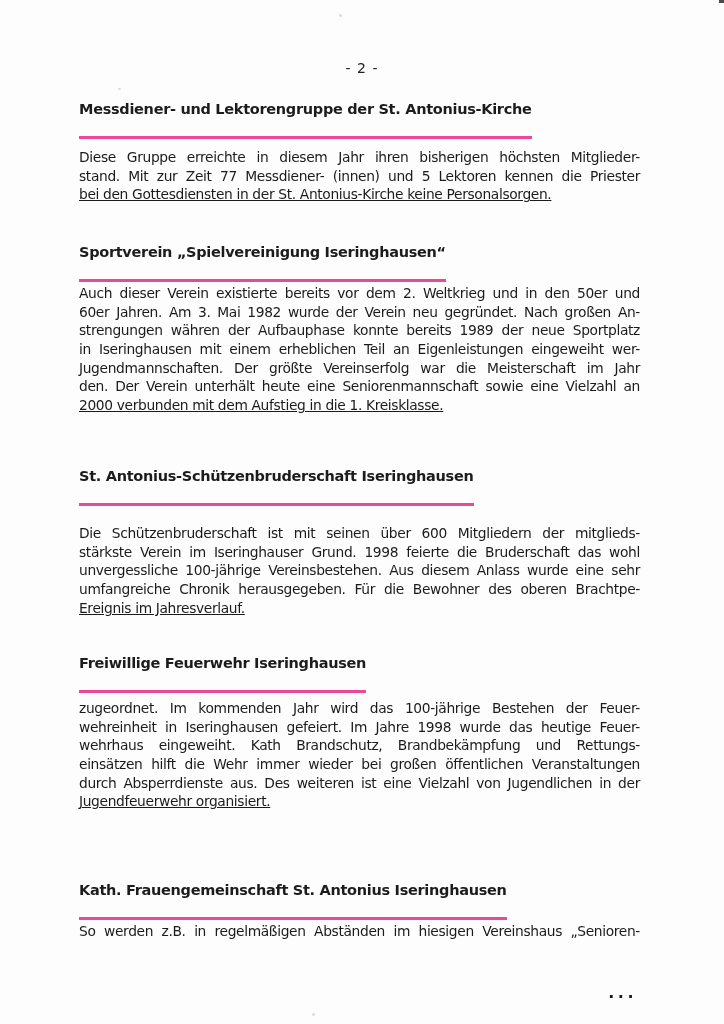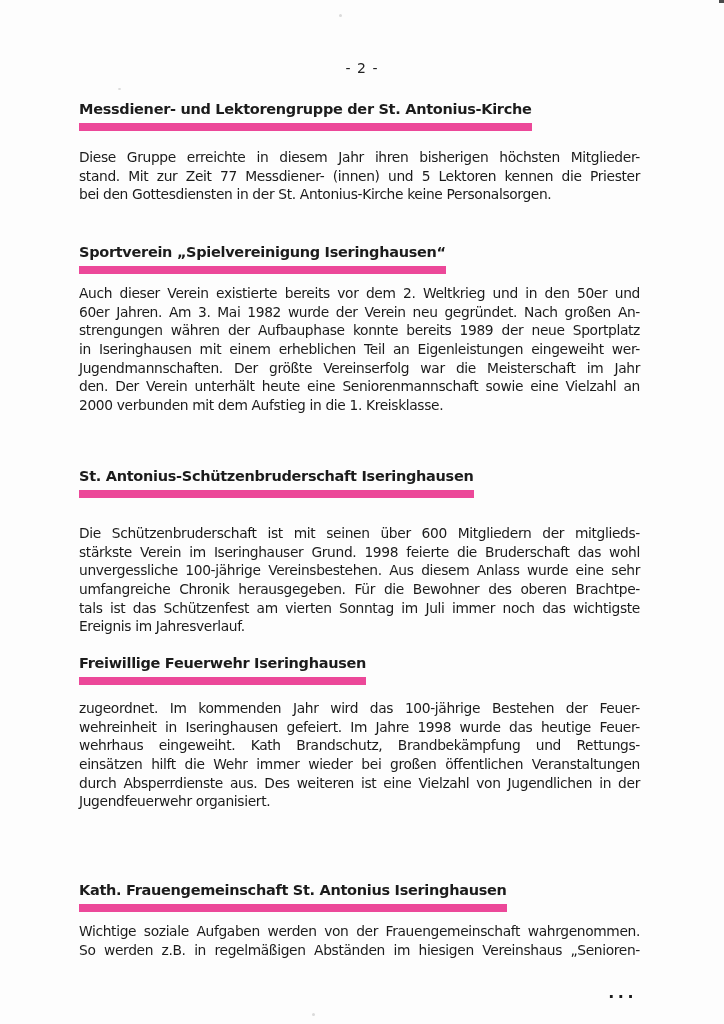--- a/index.html
+++ b/index.html
@@ -31,41 +31,42 @@
   .section-heading {
     left: 79px;
     width: 561px;
     font-size: 14.5px;
     font-weight: bold;
     letter-spacing: -0.3px;
     white-space: nowrap;
   }
   .section-heading .hspan {
     display: inline-block;
-    border-bottom: 8px solid #ec4899;
-    padding-bottom: 5px;
+    border-bottom: 3px solid #ec4899;
+    padding-bottom: 18px;
     line-height: 17px;
   }
   .paragraph {
     left: 79px;
     width: 561px;
     font-size: 13.8px;
     letter-spacing: -0.35px;
     color: #1b1b1b;
   }
   .paragraph .line {
     height: 18.7px;
     line-height: 18.7px;
     text-align: justify;
     text-align-last: justify;
     white-space: nowrap;
     overflow: visible;
   }
   .paragraph .line-last {
     text-align-last: left;
+    text-decoration: underline;
   }
   #footer-ellipsis {
     top: 983px;
     right: 87px;
     font-size: 16px;
     font-weight: bold;
     letter-spacing: 3.5px;
     color: #1b1b1b;
   }
   #artifact-corner {
@@ -109,41 +110,39 @@
     </div>
 
   <div class="abs section-heading" style="top:468px">
     <span class="hspan">St. Antonius-Schützenbruderschaft Iseringhausen</span>
   </div>
   <div class="abs paragraph" style="top:524px">
       <div class="line">Die Schützenbruderschaft ist mit seinen über 600 Mitgliedern der mitglieds-</div>
       <div class="line">stärkste Verein im Iseringhauser Grund. 1998 feierte die Bruderschaft das wohl</div>
       <div class="line">unvergessliche 100-jährige Vereinsbestehen. Aus diesem Anlass wurde eine sehr</div>
       <div class="line">umfangreiche Chronik herausgegeben. Für die Bewohner des oberen Brachtpe-</div>
-      <div class="line">tals ist das Schützenfest am vierten Sonntag im Juli immer noch das wichtigste</div>
       <div class="line line-last">Ereignis im Jahresverlauf.</div>
     </div>
 
   <div class="abs section-heading" style="top:655px">
     <span class="hspan">Freiwillige Feuerwehr Iseringhausen</span>
   </div>
   <div class="abs paragraph" style="top:699px">
       <div class="line">zugeordnet. Im kommenden Jahr wird das 100-jährige Bestehen der Feuer-</div>
       <div class="line">wehreinheit in Iseringhausen gefeiert. Im Jahre 1998 wurde das heutige Feuer-</div>
       <div class="line">wehrhaus eingeweiht. Kath Brandschutz, Brandbekämpfung und Rettungs-</div>
       <div class="line">einsätzen hilft die Wehr immer wieder bei großen öffentlichen Veranstaltungen</div>
       <div class="line">durch Absperrdienste aus. Des weiteren ist eine Vielzahl von Jugendlichen in der</div>
       <div class="line line-last">Jugendfeuerwehr organisiert.</div>
     </div>
 
   <div class="abs section-heading" style="top:882px">
     <span class="hspan">Kath. Frauengemeinschaft St. Antonius Iseringhausen</span>
   </div>
   <div class="abs paragraph" style="top:922px">
-      <div class="line">Wichtige soziale Aufgaben werden von der Frauengemeinschaft wahrgenommen.</div>
       <div class="line">So werden z.B. in regelmäßigen Abständen im hiesigen Vereinshaus „Senioren-</div>
     </div>
 
   <div id="footer-ellipsis" class="abs">...</div>
 
   <div id="artifact-corner" class="abs"></div>
   <div class="abs scan-speck" style="top:14px;left:339px;width:3px;height:3px"></div>
   <div class="abs scan-speck" style="top:88px;left:118px;width:3px;height:2px"></div>
   <div class="abs scan-speck" style="top:1013px;left:312px;width:3px;height:3px"></div>
 

